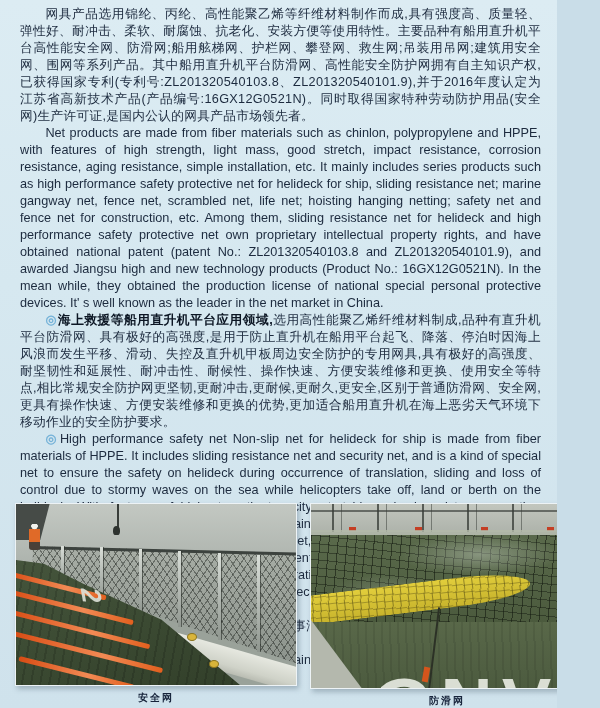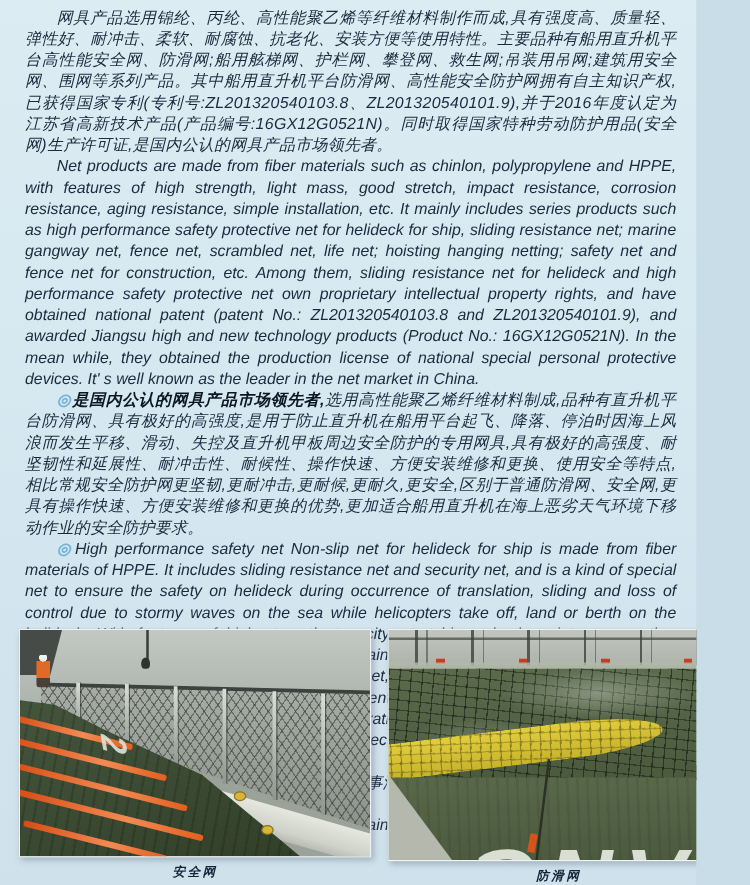--- a/index.html
+++ b/index.html
@@ -2,21 +2,20 @@
 <html><head>
 <meta charset="utf-8">
 <style>
   html,body{margin:0;padding:0;}
   body{width:600px;height:708px;background:#c9dde8;}
   .page{
     position:relative;width:557px;height:708px;overflow:hidden;
     background:linear-gradient(180deg,#dcecf3 0%,#d6e8f0 40%,#cfe2ec 100%);
     font-family:"Liberation Sans",sans-serif;
     color:#1c2a3e;
-    font-style:italic;
   }
   .text-block{
     position:absolute;left:20px;right:16px;top:6px;
     font-size:12.7px;line-height:17px;text-align:justify;
   }
   .text-block p{margin:0;text-indent:2em;}
   .cjk{letter-spacing:0.3px;}
   strong{color:#0c1624;font-weight:bold;}
   .bullet{color:#74b2d8;font-weight:bold;margin-right:1px;}
 
@@ -112,21 +111,21 @@
     clip-path:polygon(0 12%,62% 100%,0 100%);}
 </style>
 </head>
 <body>
 
 <div class="page">
 
   <div class="text-block">
     <p class="cjk">网具产品选用锦纶、丙纶、高性能聚乙烯等纤维材料制作而成,具有强度高、质量轻、弹性好、耐冲击、柔软、耐腐蚀、抗老化、安装方便等使用特性。主要品种有船用直升机平台高性能安全网、防滑网;船用舷梯网、护栏网、攀登网、救生网;吊装用吊网;建筑用安全网、围网等系列产品。其中船用直升机平台防滑网、高性能安全防护网拥有自主知识产权,已获得国家专利(专利号:ZL201320540103.8、ZL201320540101.9),并于2016年度认定为江苏省高新技术产品(产品编号:16GX12G0521N)。同时取得国家特种劳动防护用品(安全网)生产许可证,是国内公认的网具产品市场领先者。</p>
     <p>Net products are made from fiber materials such as chinlon, polypropylene and HPPE, with features of high strength, light mass, good stretch, impact resistance, corrosion resistance, aging resistance, simple installation, etc. It mainly includes series products such as high performance safety protective net for helideck for ship, sliding resistance net; marine gangway net, fence net, scrambled net, life net; hoisting hanging netting; safety net and fence net for construction, etc. Among them, sliding resistance net for helideck and high performance safety protective net  own proprietary intellectual property rights, and have obtained national patent (patent No.: ZL201320540103.8 and ZL201320540101.9), and awarded Jiangsu high and new technology products (Product No.: 16GX12G0521N). In the mean while, they obtained the production license of national special personal protective devices. It' s well known as the leader in the net market in China.</p>
-    <p class="cjk"><span class="bullet">◎</span><strong>是国内公认的网具产品市场领先者,</strong><span>选用高性能聚乙烯纤维材料制成,品种有直升机平台防滑网、具有极好的高强度,是用于防止直升机在船用平台起飞、降落、停泊时因海上风浪而发生平移、滑动、失控及直升机甲板周边安全防护的专用网具,具有极好的高强度、耐坚韧性和延展性、耐冲击性、耐候性、操作快速、方便安装维修和更换、使用安全等特点,相比常规安全防护网更坚韧,更耐冲击,更耐候,更耐久,更安全,区别于普通防滑网、安全网,更具有操作快速、方便安装维修和更换的优势,更加适合船用直升机在海上恶劣天气环境下移动作业的安全防护要求。</span></p>
+    <p class="cjk"><span class="bullet">◎</span><strong>海上救援等船用直升机平台应用领域,</strong><span>选用高性能聚乙烯纤维材料制成,品种有直升机平台防滑网、具有极好的高强度,是用于防止直升机在船用平台起飞、降落、停泊时因海上风浪而发生平移、滑动、失控及直升机甲板周边安全防护的专用网具,具有极好的高强度、耐坚韧性和延展性、耐冲击性、耐候性、操作快速、方便安装维修和更换、使用安全等特点,相比常规安全防护网更坚韧,更耐冲击,更耐候,更耐久,更安全,区别于普通防滑网、安全网,更具有操作快速、方便安装维修和更换的优势,更加适合船用直升机在海上恶劣天气环境下移动作业的安全防护要求。</span></p>
     <p><span class="bullet">◎</span><span>High performance safety net Non-slip net for helideck for ship is made from fiber materials of HPPE. It includes sliding resistance net and security net, and is a kind of special net to ensure the safety on helideck during occurrence of translation, sliding and loss of control due to stormy waves on the sea while helicopters take off, land or berth on the helideck. With features of high strength, tenacity, stretching, shock resistance, weather resistance, quick operation, easy installation, maintenance and replacement, and safety in use, compared with common safety protective net, it has better tenacity, shock resistance, weather resistance, endurance and safety. Different with common sliding resistance net and security net,with the advantages of quick operation, easy installation, maintenance and replacement, it' s more applicable for the protection requirements of helicopter on ship working under severe weather on the sea.</span></p>
     <p class="cjk">适用于军用舰船、海洋石油、海洋工程、海事海监、海上救援等船用直升机平台应用领域。</p>
     <p>Applicable for helideck for ship on the domains such as warships, offshore oil, marine engineering, salvage, etc.</p>
   </div>
 
   <div class="figures">
 
     <figure>
       <div class="photo photo-safety">
         <div class="sky"></div>

